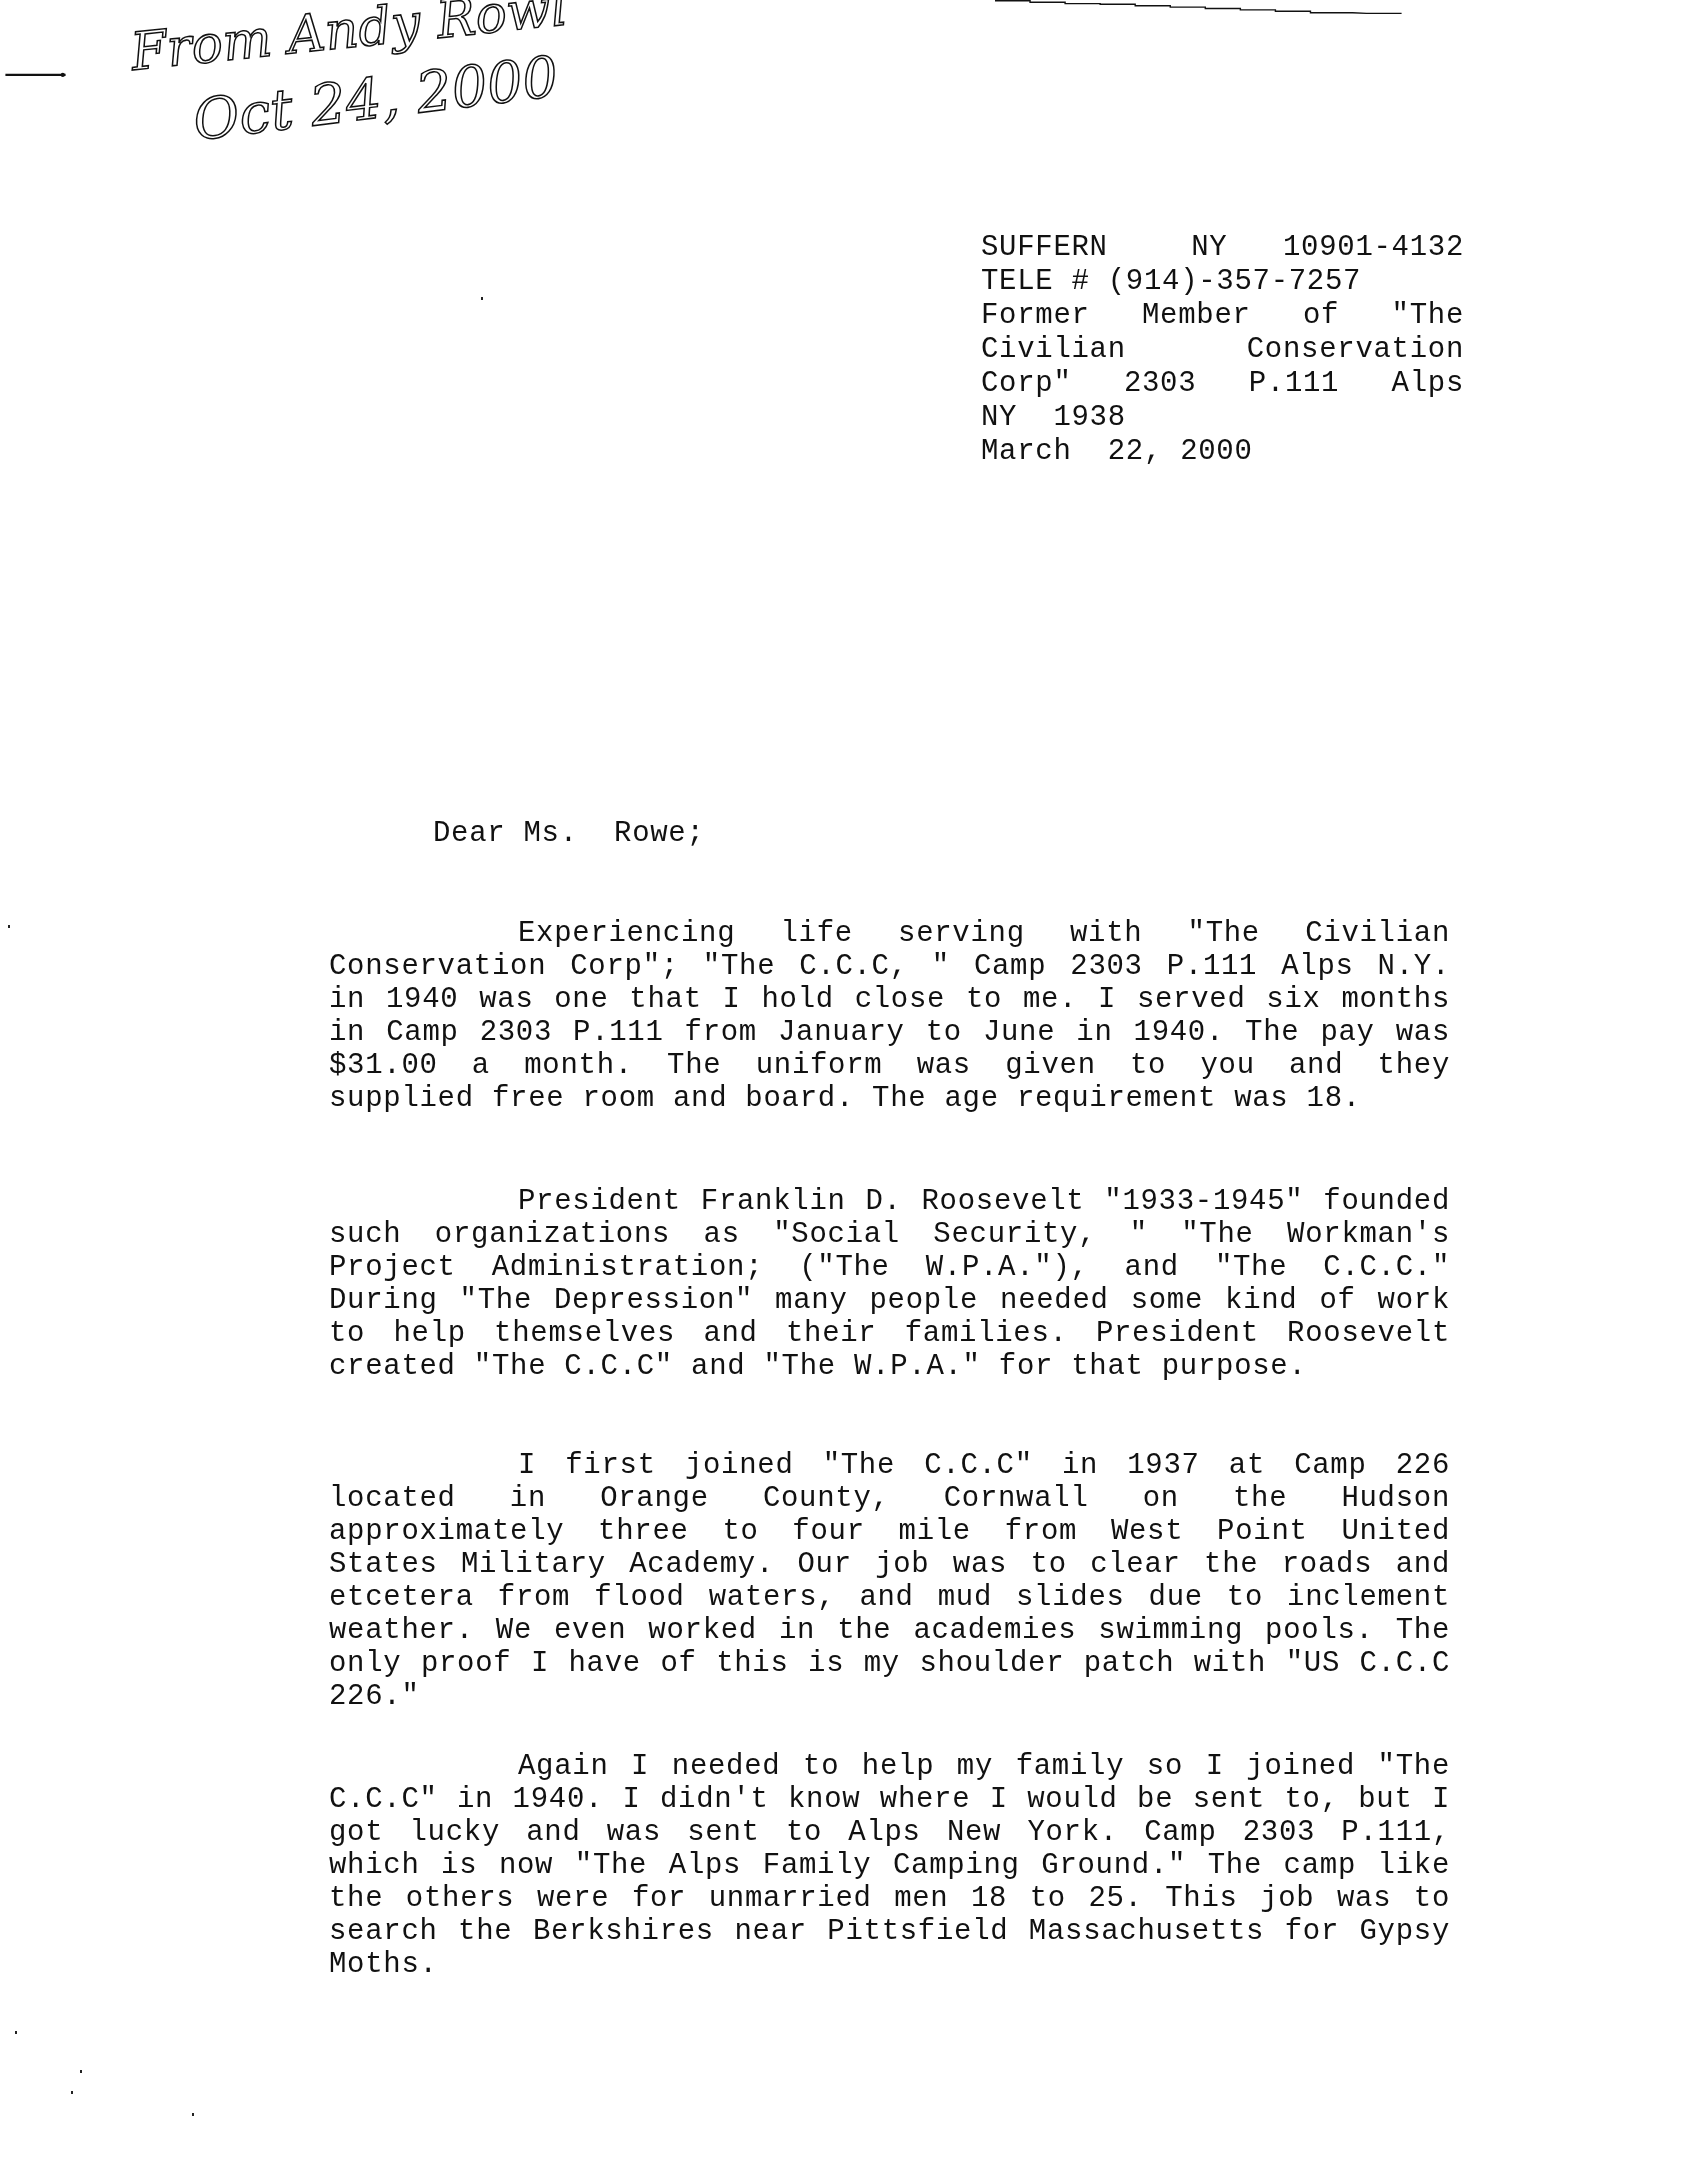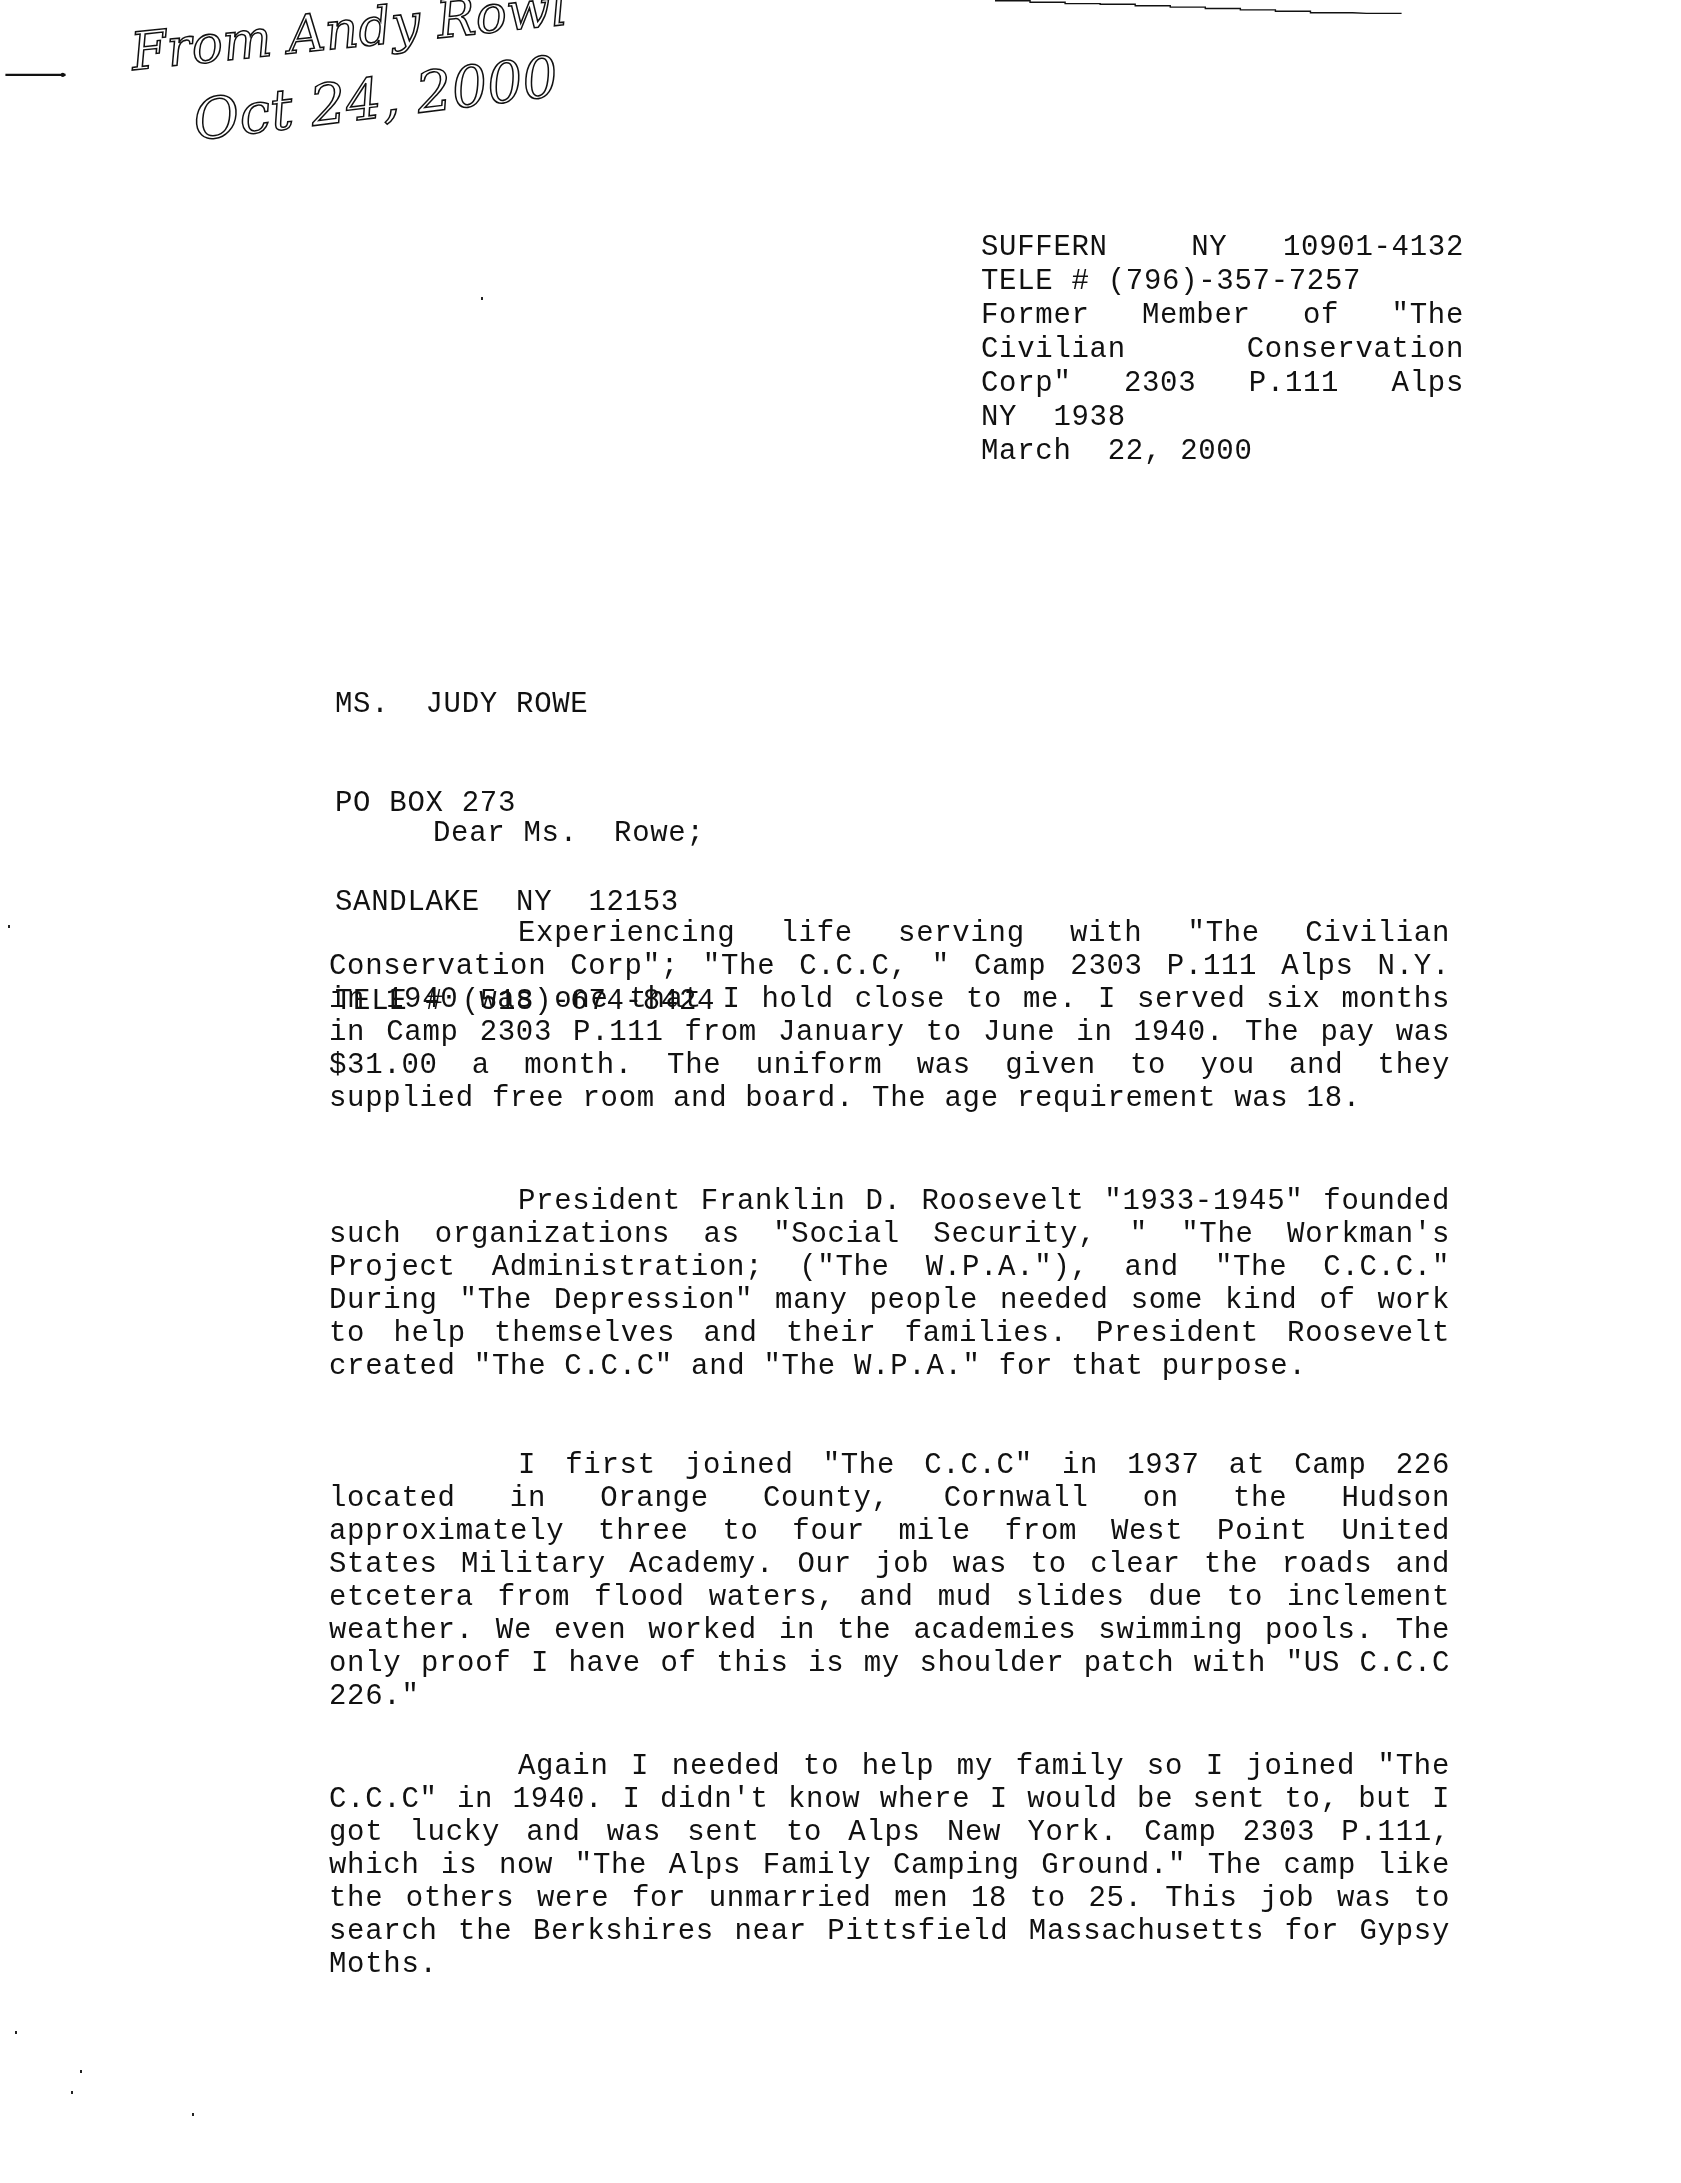--- a/index.html
+++ b/index.html
@@ -134,34 +134,28 @@
 
   <div class="handwriting">
     <svg width="448" height="161" viewBox="0 0 640 230">
       <text x="20" y="100" font-size="74" class="hw-text" stroke="#111" stroke-width="2.2" transform="rotate(-6 20 100)">From Andy Rowl</text>
       <text x="110" y="200" font-size="80" class="hw-text" stroke="#111" stroke-width="2.2" transform="rotate(-7 110 200)">Oct 24, 2000</text>
     </svg>
   </div>
 
   <div class="sender">
     <span class="line">SUFFERN   NY  10901-4132</span>
-    <span class="line left">TELE # (796)-357-7257</span>
+    <span class="line left">TELE # (914)-357-7257</span>
     <span class="line">Former  Member  of  "The</span>
     <span class="line">Civilian    Conservation</span>
     <span class="line">Corp"  2303  P.111  Alps</span>
     <span class="line left">NY  1938</span>
     <span class="line left">March  22, 2000</span>
   </div>
 
-  <div class="recipient">
-    <span class="line">MS.  JUDY ROWE</span>
-    <span class="line">PO BOX 273</span>
-    <span class="line">SANDLAKE  NY  12153</span>
-    <span class="line">TELE # (518)-674-8424</span>
-  </div>
 
   <div class="salutation">Dear Ms.  Rowe;</div>
 
   <p class="body-para p1">Experiencing life serving with "The Civilian Conservation Corp"; "The C.C.C, " Camp 2303 P.111 Alps N.Y. in 1940 was one that I hold close to me.  I served six months in Camp 2303 P.111 from January to June in 1940.  The pay was $31.00 a month.  The uniform was given to you and they supplied free room and board.  The age requirement was 18.</p>
   <p class="body-para p2">President Franklin D.  Roosevelt "1933-1945" founded such organizations as "Social Security, " "The Workman's Project Administration; ("The W.P.A."), and "The C.C.C."   During "The Depression"  many people needed some kind of work to help themselves and their families.  President Roosevelt created "The C.C.C" and "The W.P.A." for that purpose.</p>
   <p class="body-para p3">I first joined "The C.C.C" in 1937 at Camp 226 located in Orange County, Cornwall on the Hudson approximately three to four mile from West Point United States Military Academy.  Our job was to clear the roads and etcetera from flood waters, and mud slides due to inclement weather.  We even worked  in the academies swimming pools.  The only proof I have of this is my shoulder patch with "US C.C.C 226."</p>
   <p class="body-para p4">Again I needed to help my family so I joined "The C.C.C" in 1940.  I didn't know where I would be sent to, but I got lucky and was sent to Alps New York. Camp 2303 P.111, which is now "The Alps Family Camping Ground."  The camp like the others were for unmarried men 18 to 25.  This job was to search the Berkshires near Pittsfield Massachusetts for Gypsy Moths.</p>
 
   <span class="dust" style="left:15.4px; top:2031px;"></span>
   <span class="dust" style="left:80px; top:2070px;"></span>

